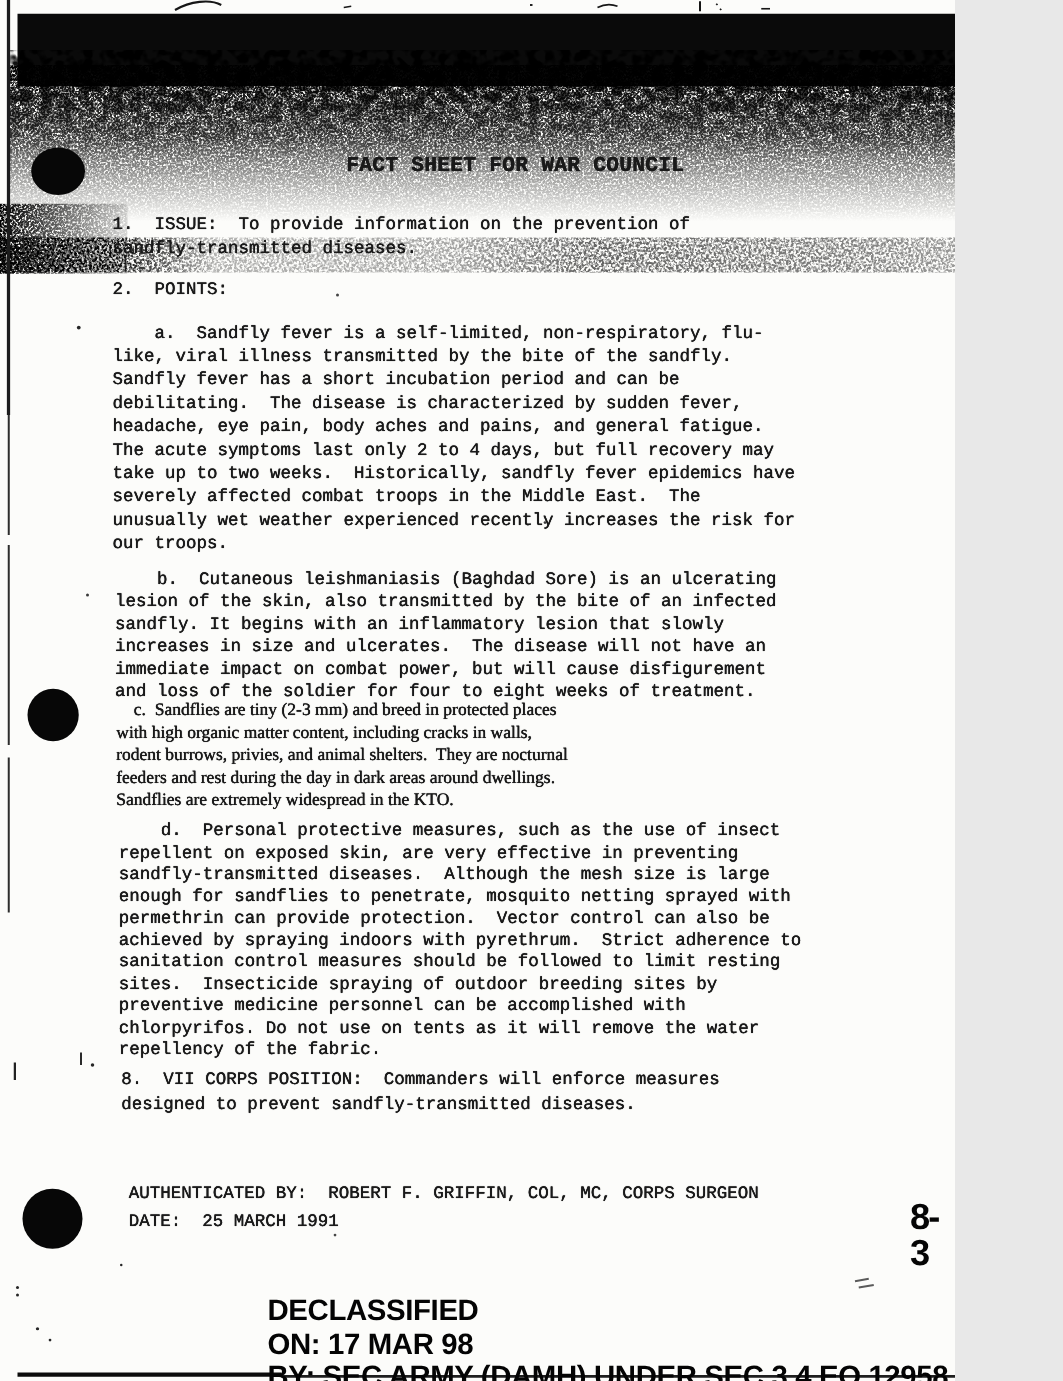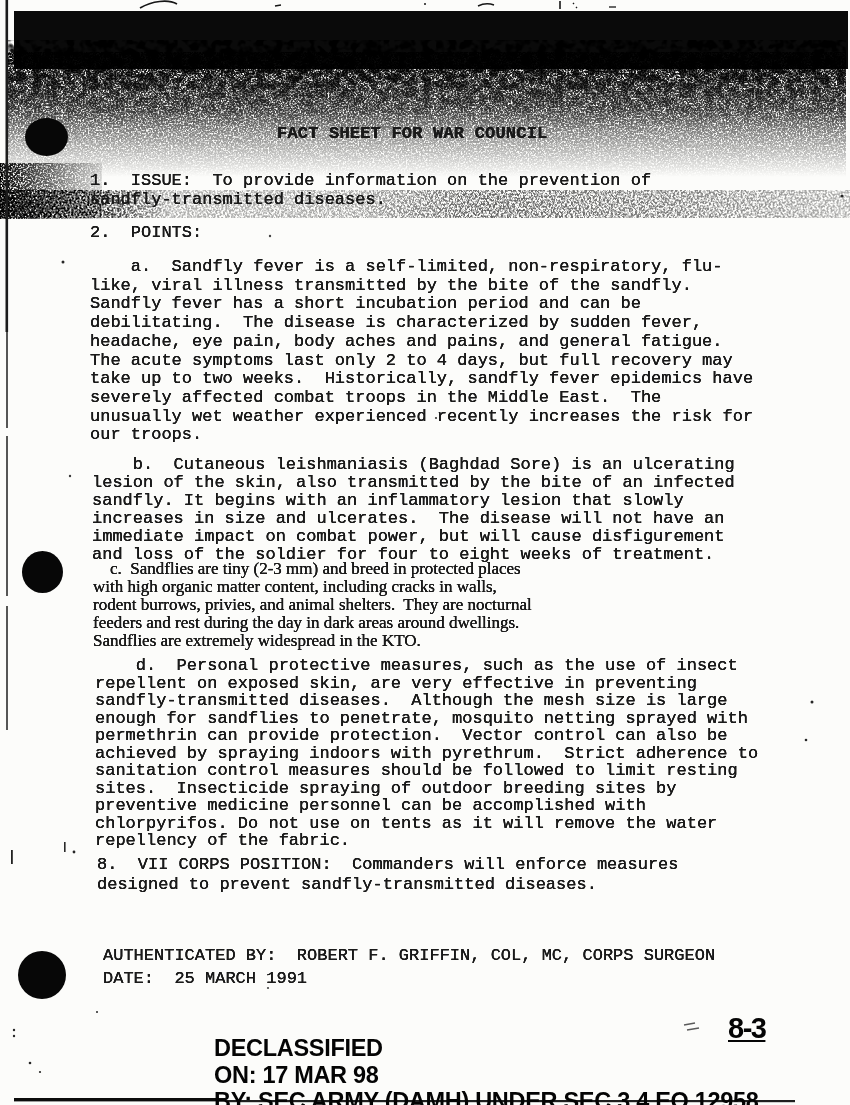--- a/index.html
+++ b/index.html
@@ -1,27 +1,27 @@
 <!DOCTYPE html>
 <html><head>
 <meta charset="utf-8">
 <style>
   html,body{margin:0;padding:0;background:#e8e8e8;}
   .page{
     position:relative;
-    width:850px;height:1105px;
+    width:764px;height:1105px;
     background:#fcfcfa;
     overflow:hidden;
     font-family:"Liberation Mono","DejaVu Sans Mono",monospace;
   }
   .layer{position:absolute;left:0;top:0;pointer-events:none;}
   .tw{
     position:absolute;
     font-family:"Liberation Mono","DejaVu Sans Mono",monospace;
-    font-size:17px;
+    font-size:14px;
     color:#1a1a1a;
     white-space:pre;
     text-shadow:0 0 0.6px rgba(15,15,15,.95), 0 0 0.3px rgba(15,15,15,.8);
   }
   #doc-title{
     left:277px;top:125px;
     font-weight:bold;
     font-size:17px;line-height:18px;
     letter-spacing:0.2px;
     z-index:4;
@@ -29,24 +29,24 @@
   #issue-block{left:90px;top:171px;line-height:19px;z-index:2;}
   #points-heading{left:90px;top:223px;line-height:19px;z-index:2;}
   #para-a{left:90px;top:258px;line-height:18.7px;z-index:2;}
   #para-b{left:92px;top:456px;line-height:17.9px;z-index:2;}
   #para-c{left:93px;top:560px;line-height:17.9px;z-index:2;font-family:Liberation Serif, serif;}
   #para-d{left:95px;top:657px;line-height:17.5px;z-index:2;}
   #position-block{left:97px;top:855px;line-height:19.5px;z-index:2;}
   #prepared-block{left:103px;top:956px;line-height:19px;z-index:2;}
   #auth-block{left:103px;top:944px;line-height:23px;z-index:2;}
   #page-number{
-    position:absolute;left:728px;top:1014px;
+    position:absolute;left:728px;top:960px;
     font-family:"Liberation Sans","DejaVu Sans",sans-serif;
     font-weight:700;font-size:29px;line-height:1;
-    letter-spacing:-1.5px;color:#050505;z-index:6;text-decoration:underline;
+    letter-spacing:-1.5px;color:#050505;z-index:6;
   }
   #declassified-stamp{
     position:absolute;left:214px;top:1035px;
     font-family:"Liberation Sans","DejaVu Sans",sans-serif;
     font-weight:700;font-size:23.5px;line-height:26.6px;
     letter-spacing:-0.3px;color:#040404;z-index:6;
     white-space:pre;
   }
   svg.layer{z-index:1;}
   svg#overlay-artifacts{z-index:5;}

